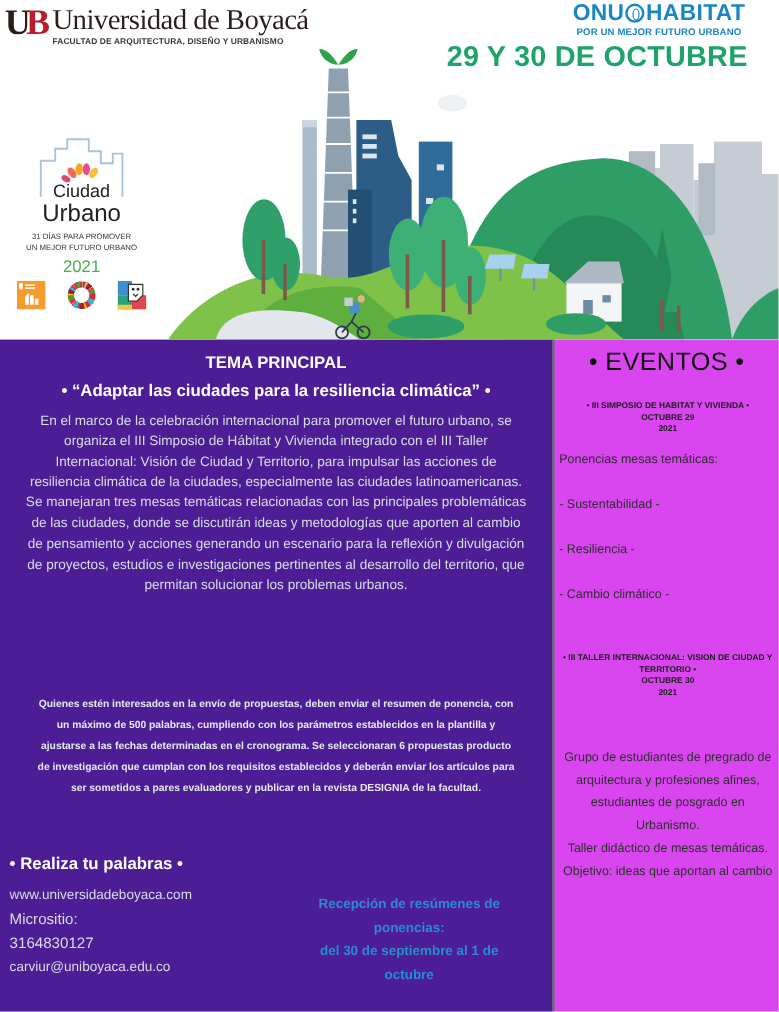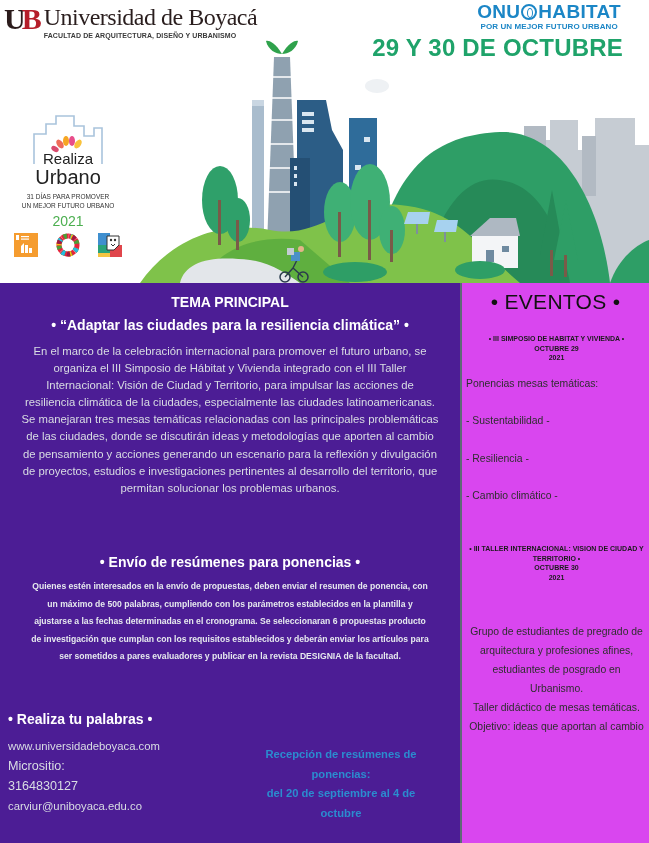--- a/index.html
+++ b/index.html
@@ -81,21 +81,21 @@
 
   <div class="oct-logo">
     <svg class="oct-city" viewBox="0 0 80 54">
       <path d="M6 52 V22 H18 V12 H28 V4 H46 V14 H56 V24 H66 V16 H74 V52" fill="none" stroke="#a9c4dc" stroke-width="1.6"></path>
       <ellipse cx="32" cy="32" rx="3" ry="5" fill="#ef6c5a" transform="rotate(-35 32 32)"></ellipse>
       <ellipse cx="38" cy="29" rx="3" ry="5" fill="#f6a623"></ellipse>
       <ellipse cx="44" cy="29" rx="3" ry="5" fill="#e84d8a"></ellipse>
       <ellipse cx="50" cy="32" rx="3" ry="5" fill="#f9c23c" transform="rotate(35 50 32)"></ellipse>
       <ellipse cx="27" cy="37" rx="2.5" ry="4" fill="#d94b6e" transform="rotate(-60 27 37)"></ellipse>
     </svg>
-    <div class="oct-word1">Realiza</div>
+    <div class="oct-word1">Ciudad</div>
     <div class="oct-word2">Urbano</div>
     <div class="oct-tag">
       <div>31 DÍAS PARA PROMOVER</div>
       <div>UN MEJOR FUTURO URBANO</div>
     </div>
     <div class="oct-year">2021</div>
     <div class="sdg-row">
       <svg class="sdg" viewBox="0 0 24 24">
         <rect width="24" height="24" fill="#f59c2f"></rect>
         <rect x="2" y="2" width="3" height="5" fill="#fff"></rect>
@@ -227,34 +227,33 @@
 </div>
 
 <div class="left">
   <div class="tema-title">TEMA PRINCIPAL</div>
   <div class="tema-quote">• “Adaptar las ciudades para la resiliencia climática” •</div>
   <div class="tema-body">
     <div>En el marco de la celebración internacional para promover el futuro urbano, se organiza el III Simposio de Hábitat y Vivienda integrado con el III Taller Internacional: Visión de Ciudad y Territorio, para impulsar las acciones de resiliencia climática de la ciudades, especialmente las ciudades latinoamericanas.</div>
     <div>Se manejaran tres mesas temáticas relacionadas con las principales problemáticas de las ciudades, donde se discutirán ideas y metodologías que aporten al cambio de pensamiento y acciones generando un escenario para la reflexión y divulgación de proyectos, estudios e investigaciones pertinentes al desarrollo del territorio, que permitan solucionar los problemas urbanos.</div>
   </div>
 
-  <div class="envio-title">• Envío de resúmenes para ponencias •</div>
   <div class="envio-body">Quienes estén interesados en la envío de propuestas, deben enviar el resumen de ponencia, con un máximo de 500 palabras, cumpliendo con los parámetros establecidos en la plantilla y ajustarse a las fechas determinadas en el cronograma. Se seleccionaran 6 propuestas producto de investigación que cumplan con los requisitos establecidos y deberán enviar los artículos para ser sometidos a pares evaluadores y publicar en la revista DESIGNIA de la facultad.</div>
 
   <div class="reg-title">• Realiza tu palabras •</div>
   <div class="reg-lines">
     <div class="small">www.universidadeboyaca.com</div>
     <div>Micrositio:</div>
     <div>3164830127</div>
     <div class="small">carviur@uniboyaca.edu.co</div>
   </div>
 
   <div class="reception">
     <div>Recepción de resúmenes de ponencias:</div>
-    <div>del 20 de septiembre al 4 de octubre</div>
+    <div>del 30 de septiembre al 1 de octubre</div>
   </div>
 </div>
 
 <div class="right">
   <div class="ev-title">• EVENTOS •</div>
 
   <div class="ev-head" style="top:51px;">
     <div>• III SIMPOSIO DE HABITAT Y VIVIENDA •</div>
     <div>OCTUBRE 29</div>
     <div>2021</div>

